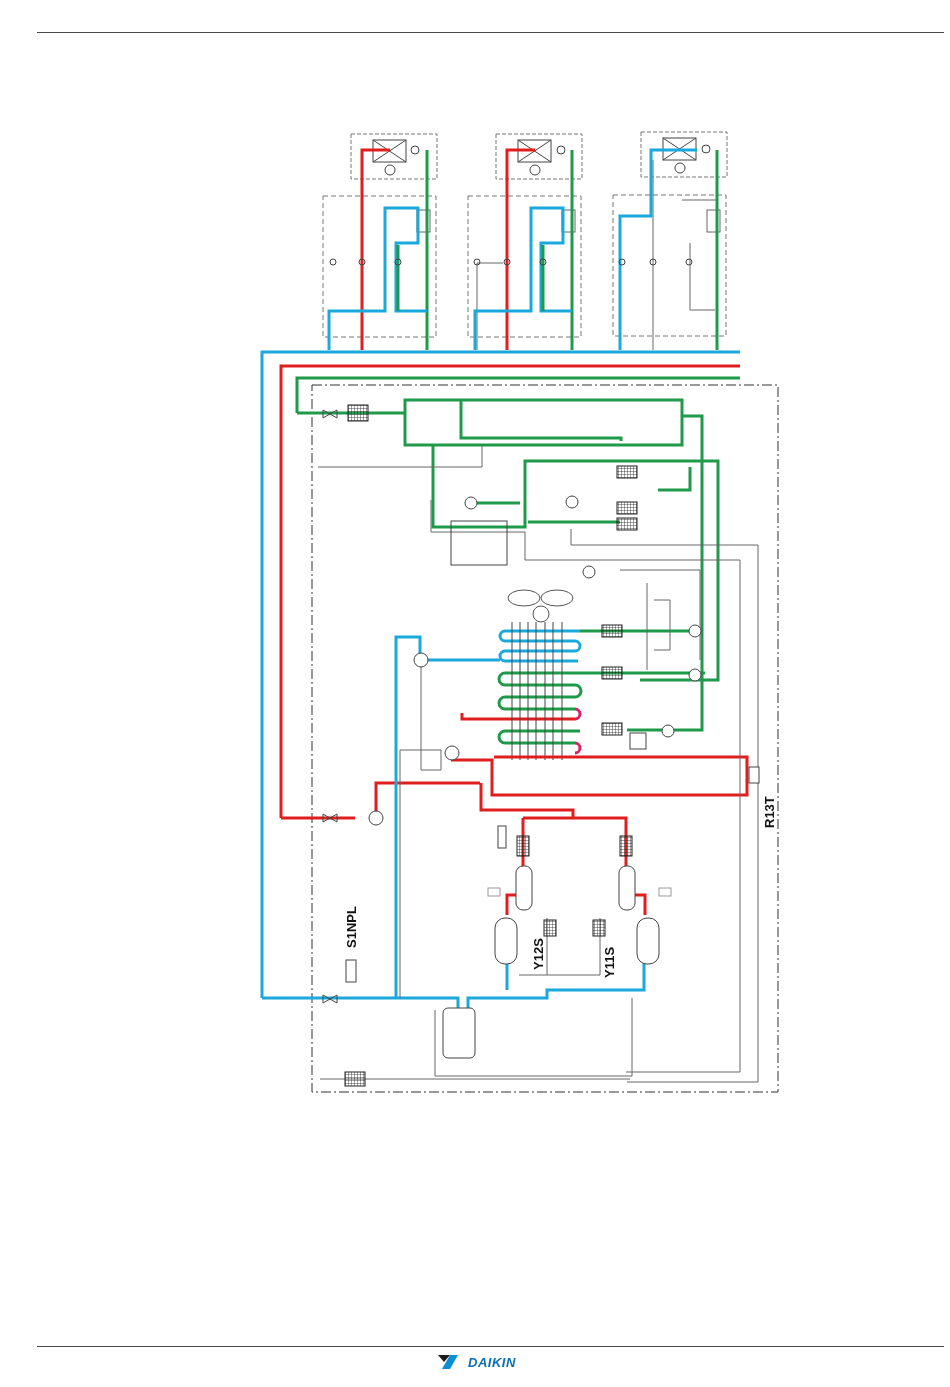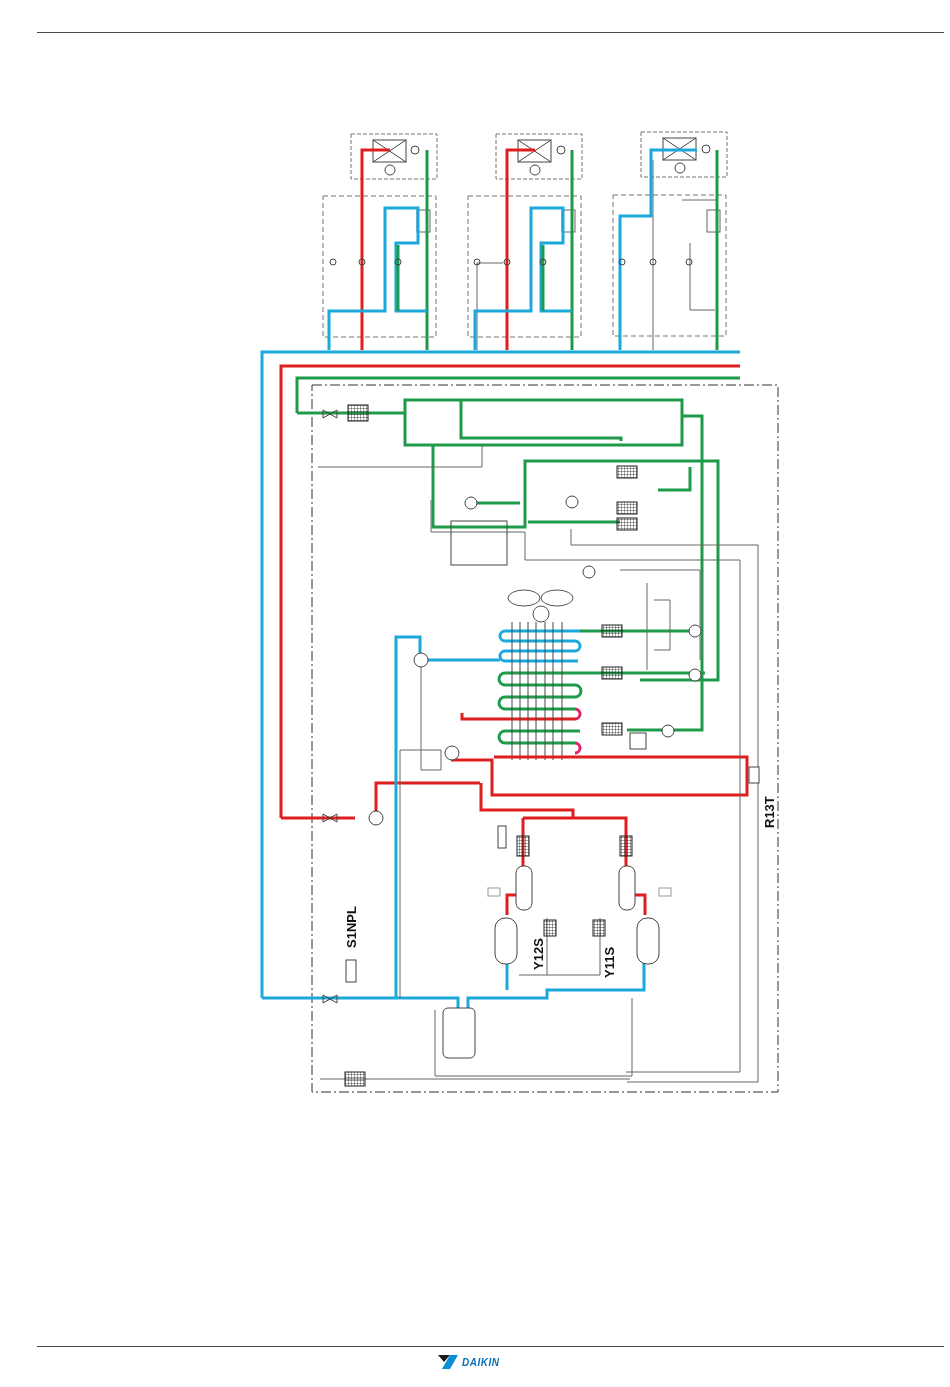--- a/index.html
+++ b/index.html
@@ -3,21 +3,21 @@
 <meta charset="utf-8">
 <style>
   html, body { margin:0; padding:0; background:#ffffff; }
   body { width:950px; height:1387px; position:relative; overflow:hidden; font-family:"Liberation Sans", sans-serif; }
   .rule { position:absolute; left:37px; right:6px; height:1px; background:#4a4a4a; }
   #top-rule { top:32px; }
   #bottom-rule { top:1346px; }
   svg#diagram { position:absolute; left:0; top:0; }
   .logo { position:absolute; left:436px; top:1351px; width:110px; height:22px; display:flex; align-items:center; }
   .logo .mark { width:22px; height:16px; position:relative; }
-  .logo .word { font-family:"Liberation Sans", sans-serif; font-weight:bold; font-style:italic; font-size:10px; letter-spacing:0.5px; margin-left:4px; }
+  .logo .word { font-family:"Liberation Sans", sans-serif; font-weight:bold; font-style:italic; font-size:13px; letter-spacing:0.5px; margin-left:10px; }
   .lbl { font-family:"Liberation Sans", sans-serif; font-weight:bold; font-size:13px; fill:#111; }
 </style>
 </head>
 <body>
 
 <div class="rule" id="top-rule"></div>
 
 <svg id="diagram" width="950" height="1387" viewBox="0 0 950 1387" xmlns="http://www.w3.org/2000/svg">
   <defs>
     <pattern id="filt" width="3" height="3" patternUnits="userSpaceOnUse">

